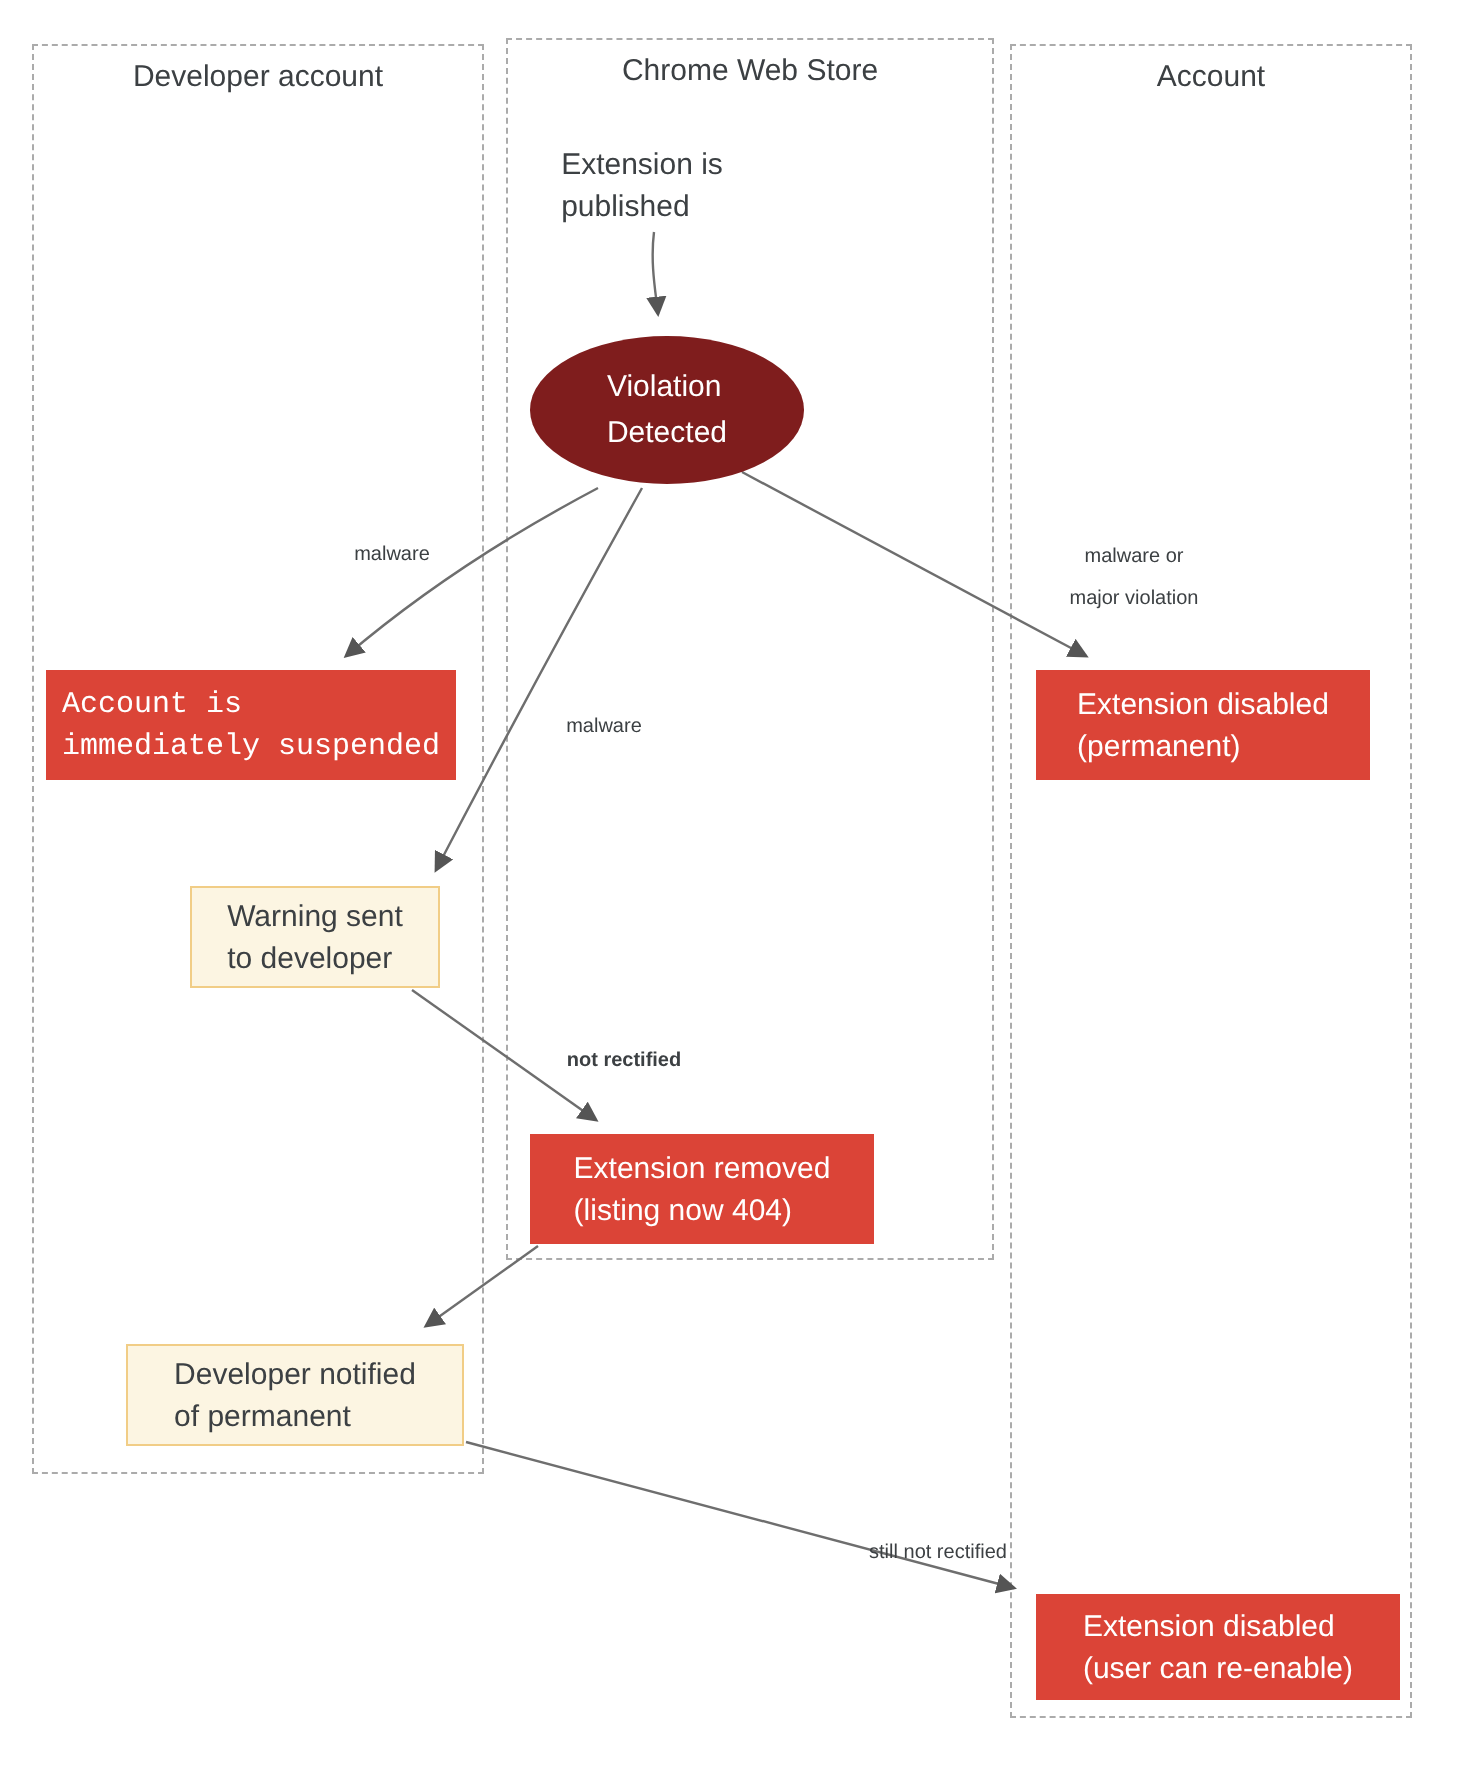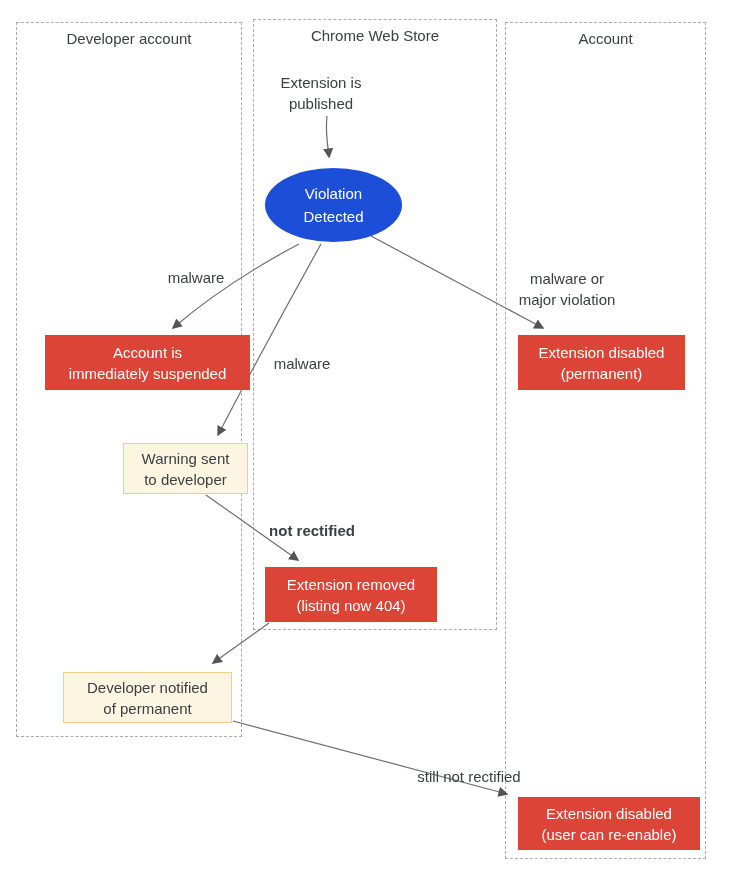--- a/index.html
+++ b/index.html
@@ -9,35 +9,35 @@
   .lane{position:absolute;border:1px dashed #ababab;box-sizing:border-box;}
   .lane-dev{left:16px;top:22px;width:226px;height:715px;}
   .lane-cws{left:253px;top:19px;width:244px;height:611px;}
   .lane-chrome{left:505px;top:22px;width:201px;height:837px;}
   .lane-title{position:absolute;top:7px;left:0;right:0;text-align:center;
     font-size:15px;color:#3c4043;white-space:pre-line;}
 
   svg.arrows{position:absolute;left:0;top:0;width:731px;height:885px;}
 
   .node{position:absolute;display:flex;align-items:center;justify-content:center;
-    text-align:center;font-size:15px;line-height:21px;white-space:pre-line;
+    text-align:left;font-size:15px;line-height:21px;white-space:pre-line;
     box-sizing:border-box;}
   .node-start{left:259px;top:71px;width:124px;height:44px;color:#3c4043;}
   .node-ellipse{left:265px;top:168px;width:137px;height:74px;border-radius:50%;
-    background:#1d4ed8;color:#ffffff;line-height:23px;}
+    background:#7f1d1d;color:#ffffff;line-height:23px;}
   .node-red{background:#db4437;color:#ffffff;}
   .node-cream{background:#fcf5e2;border:1px solid #f1cd86;color:#3c4043;}
-  .node-suspended{left:45px;top:335px;width:205px;height:55px;}
+  .node-suspended{left:23px;top:335px;width:205px;height:55px;font-family:Liberation Mono, monospace;}
   .node-permanent{left:518px;top:335px;width:167px;height:55px;}
-  .node-warning{left:95px;top:443px;width:125px;height:51px;margin-left:28px;}
+  .node-warning{left:95px;top:443px;width:125px;height:51px;}
   .node-removed{left:265px;top:567px;width:172px;height:55px;}
   .node-notified{left:63px;top:672px;width:169px;height:51px;}
   .node-reenable{left:518px;top:797px;width:182px;height:53px;}
 
-  .edge-label{position:absolute;font-size:15px;line-height:21px;color:#3c4043;
+  .edge-label{position:absolute;font-size:10px;line-height:21px;color:#3c4043;
     text-align:center;white-space:pre-line;}
   .lbl-malware{left:153px;top:267px;width:86px;}
   .lbl-major{left:506px;top:268px;width:122px;}
   .lbl-policy{left:272px;top:353px;width:60px;}
   .lbl-notrect{left:262px;top:520px;width:100px;font-weight:bold;}
   .lbl-stillnot{left:404px;top:750px;width:130px;margin-top:16px;}
 </style>
 </head>
 <body>
 

